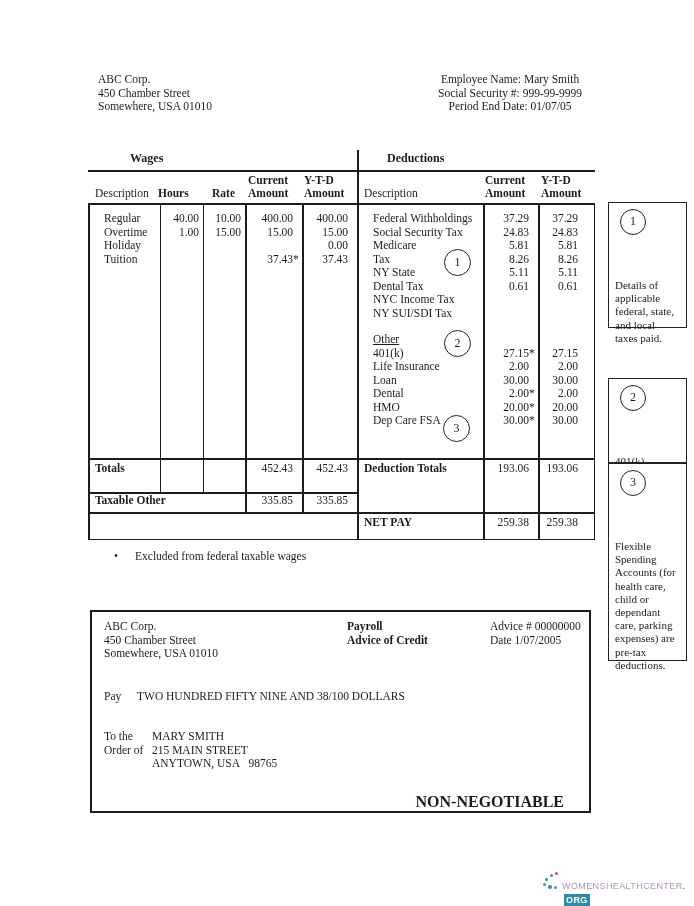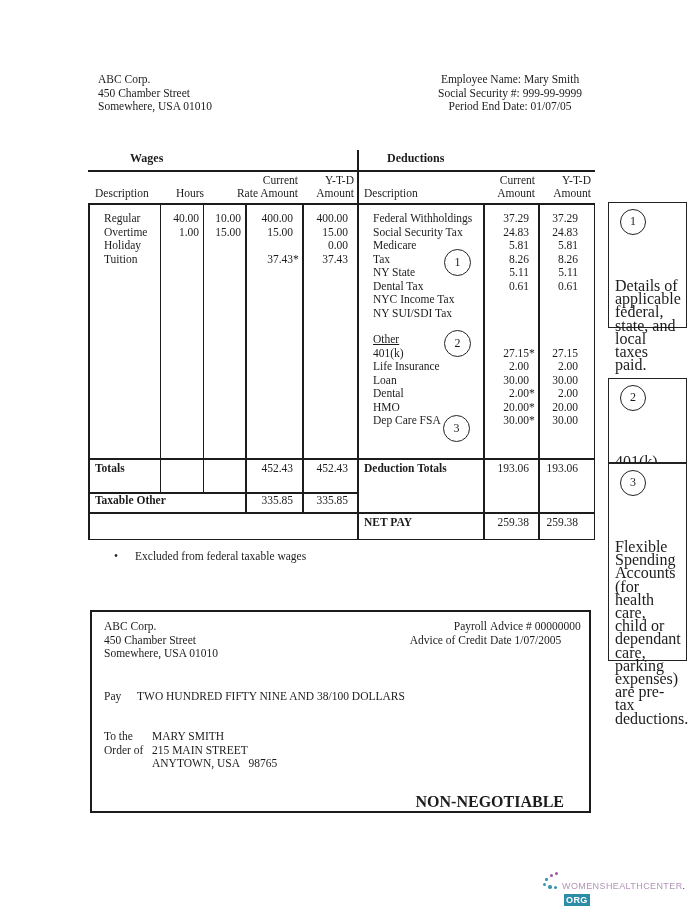--- a/index.html
+++ b/index.html
@@ -11,41 +11,41 @@
   .pre{white-space:pre;}
 
   
   .hdr-co{left:98px;top:73px;}
   .hdr-emp{left:438px;top:73px;text-align:center;}
 
   
   .stub{left:88px;top:150px;width:507px;height:390px;}
   .sec-title{font-size:12px;font-weight:bold;top:2px;}
   .colhead{font-size:11.5px;}
-  .ctr{text-align:right;}
+  .ctr{text-align:left;font-weight:bold;}
 
   .wrow{display:grid;grid-template-columns:71.5px 43.5px 42px 57px 55px;height:13.5px;line-height:13.5px;}
   .drow{display:grid;grid-template-columns:126px 55px 57px;height:13.5px;line-height:13.5px;}
   .cd{padding-left:16px;overflow:hidden;white-space:nowrap;}
   .cn{text-align:right;padding-right:4px;}
   .cc{text-align:right;}
   .cy{text-align:right;padding-right:9px;}
   .cyd{text-align:right;padding-right:17px;}
   .st{display:inline-block;width:9px;text-align:left;}
   .u{text-decoration:underline;}
 
   .circle{position:absolute;width:25px;height:25px;border:1.4px solid #222;border-radius:50%;
           text-align:center;line-height:24px;font-size:12px;background:#fff;}
 
   
   .note-box{position:absolute;left:608px;width:79px;border:1.6px solid #222;box-sizing:border-box;
             padding:4px 6px 4px 6px;background:#fff;}
   .note-circle{width:24px;height:24px;border:1.3px solid #222;border-radius:50%;text-align:center;
                line-height:23px;font-size:12px;margin:2px 0 3px 5px;}
-  .note-text{font-size:16px;line-height:13.2px;margin-top:44px;}
+  .note-text{font-size:11px;line-height:13.2px;margin-top:44px;}
 
   
   .check{left:90px;top:610px;width:501px;height:203px;border:2px solid #1c1c1c;box-sizing:border-box;}
   .nonneg{font-size:16px;font-weight:bold;}
 
   
   .foot-bullet{left:114px;top:550px;}
   .foot-text{left:135px;top:550px;}
 
   

